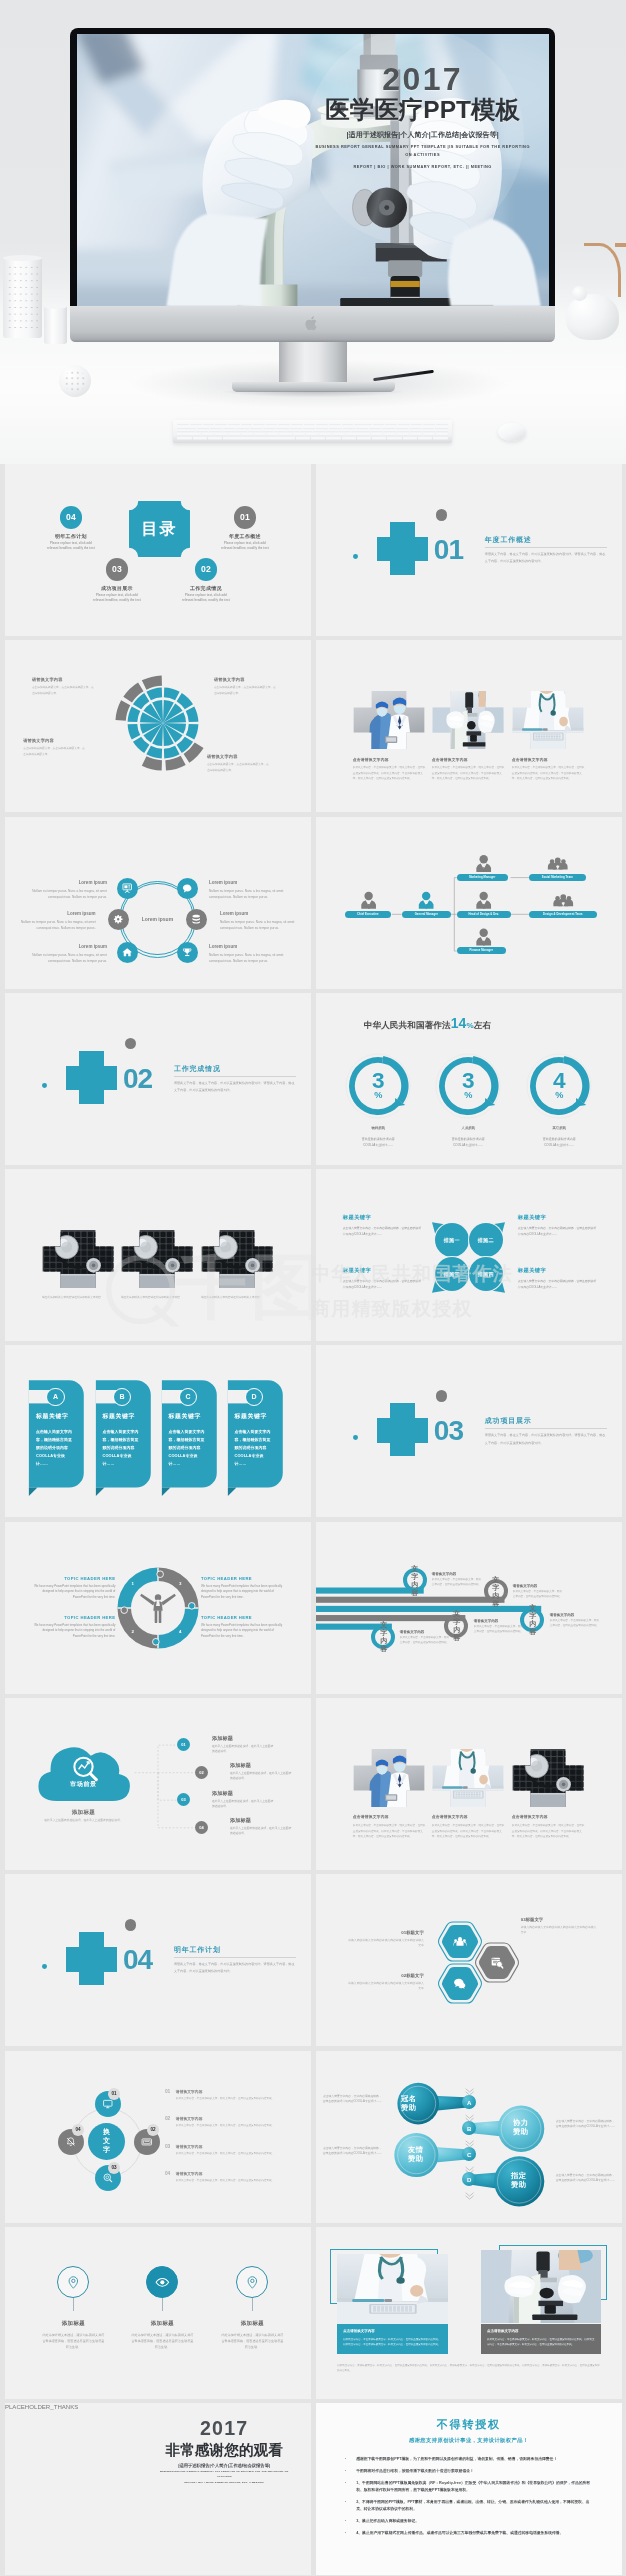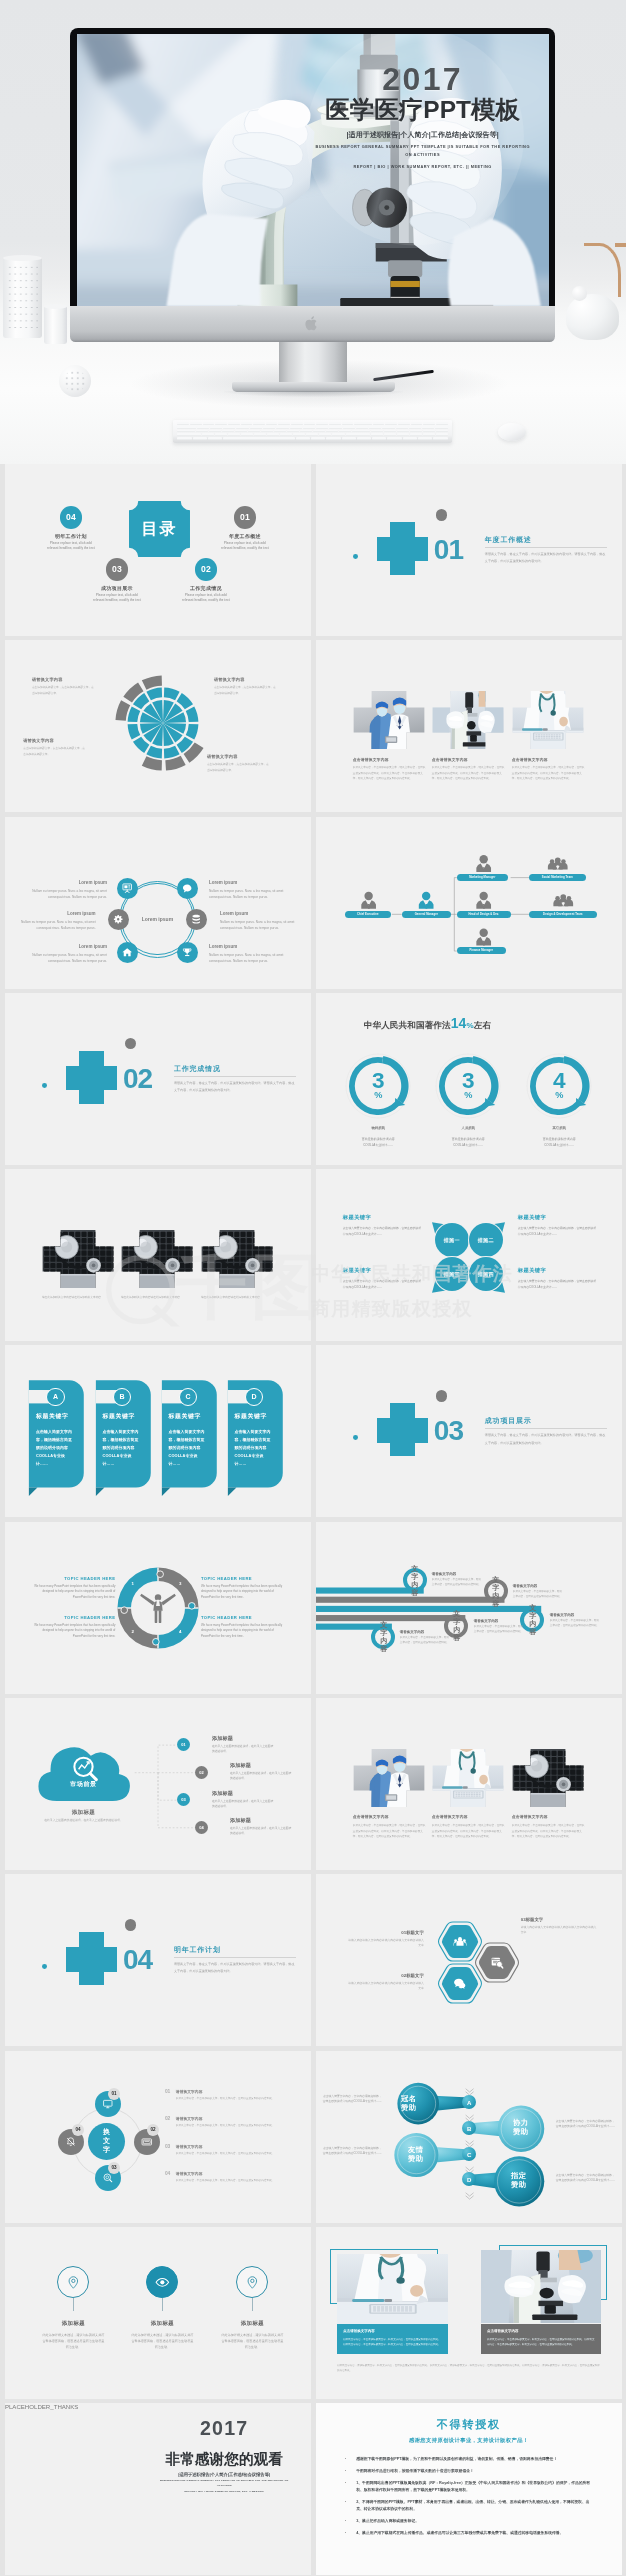--- a/index.html
+++ b/index.html
@@ -248,21 +248,21 @@
 .p2-cap.teal{background:#2ba0bc;}
 .p2-cap.grey{background:#6e6e6e;}
 .p2-cap .t{font-size:3.5px;font-weight:700;color:#fff;}
 .p2-cap .d{font-size:2.5px;color:#eaf6fa;line-height:2.1;margin-top:3.1px;}
 .p2-foot{position:absolute;left:21.4px;top:136px;width:264px;font-size:2.5px;color:#a5a5a5;line-height:2.2;}
 
 
 .th-photo{position:absolute;left:0;top:0;width:306px;height:172px;overflow:hidden;}
 .th-txt{position:absolute;right:14.7px;top:16px;width:144px;text-align:center;}
 .th-year{font-size:19.6px;font-weight:700;letter-spacing:1.2px;color:#4b5055;line-height:1;}
-.th-title{font-size:14.7px;font-weight:900;color:#2f3337;line-height:1.2;margin-top:12px;}
+.th-title{font-size:14.7px;font-weight:900;color:#2f3337;line-height:1.2;margin-top:3px;}
 .th-sub{font-size:4.3px;font-weight:700;color:#3c4146;margin-top:3.7px;}
 .th-en{font-size:2.4px;font-weight:700;color:#43484d;letter-spacing:0.2px;line-height:2;margin-top:1.8px;}
 
 
 .cr-title{position:absolute;left:0;top:13.5px;width:306px;text-align:center;font-size:11px;font-weight:700;color:#2ba0bc;letter-spacing:1.8px;}
 .cr-sub{position:absolute;left:0;top:34px;width:306px;text-align:center;font-size:5.3px;font-weight:700;color:#2ba0bc;letter-spacing:0.4px;}
 .cr-list{position:absolute;left:38px;top:53px;width:239px;list-style:disc;}
 .cr-list li{font-size:3.8px;color:#4d5154;line-height:1.85;margin-bottom:4.9px;padding-left:2.4px;font-weight:600;}
 .cr-list li::marker{color:#8a8a8a;font-size:3.1px;}
 

